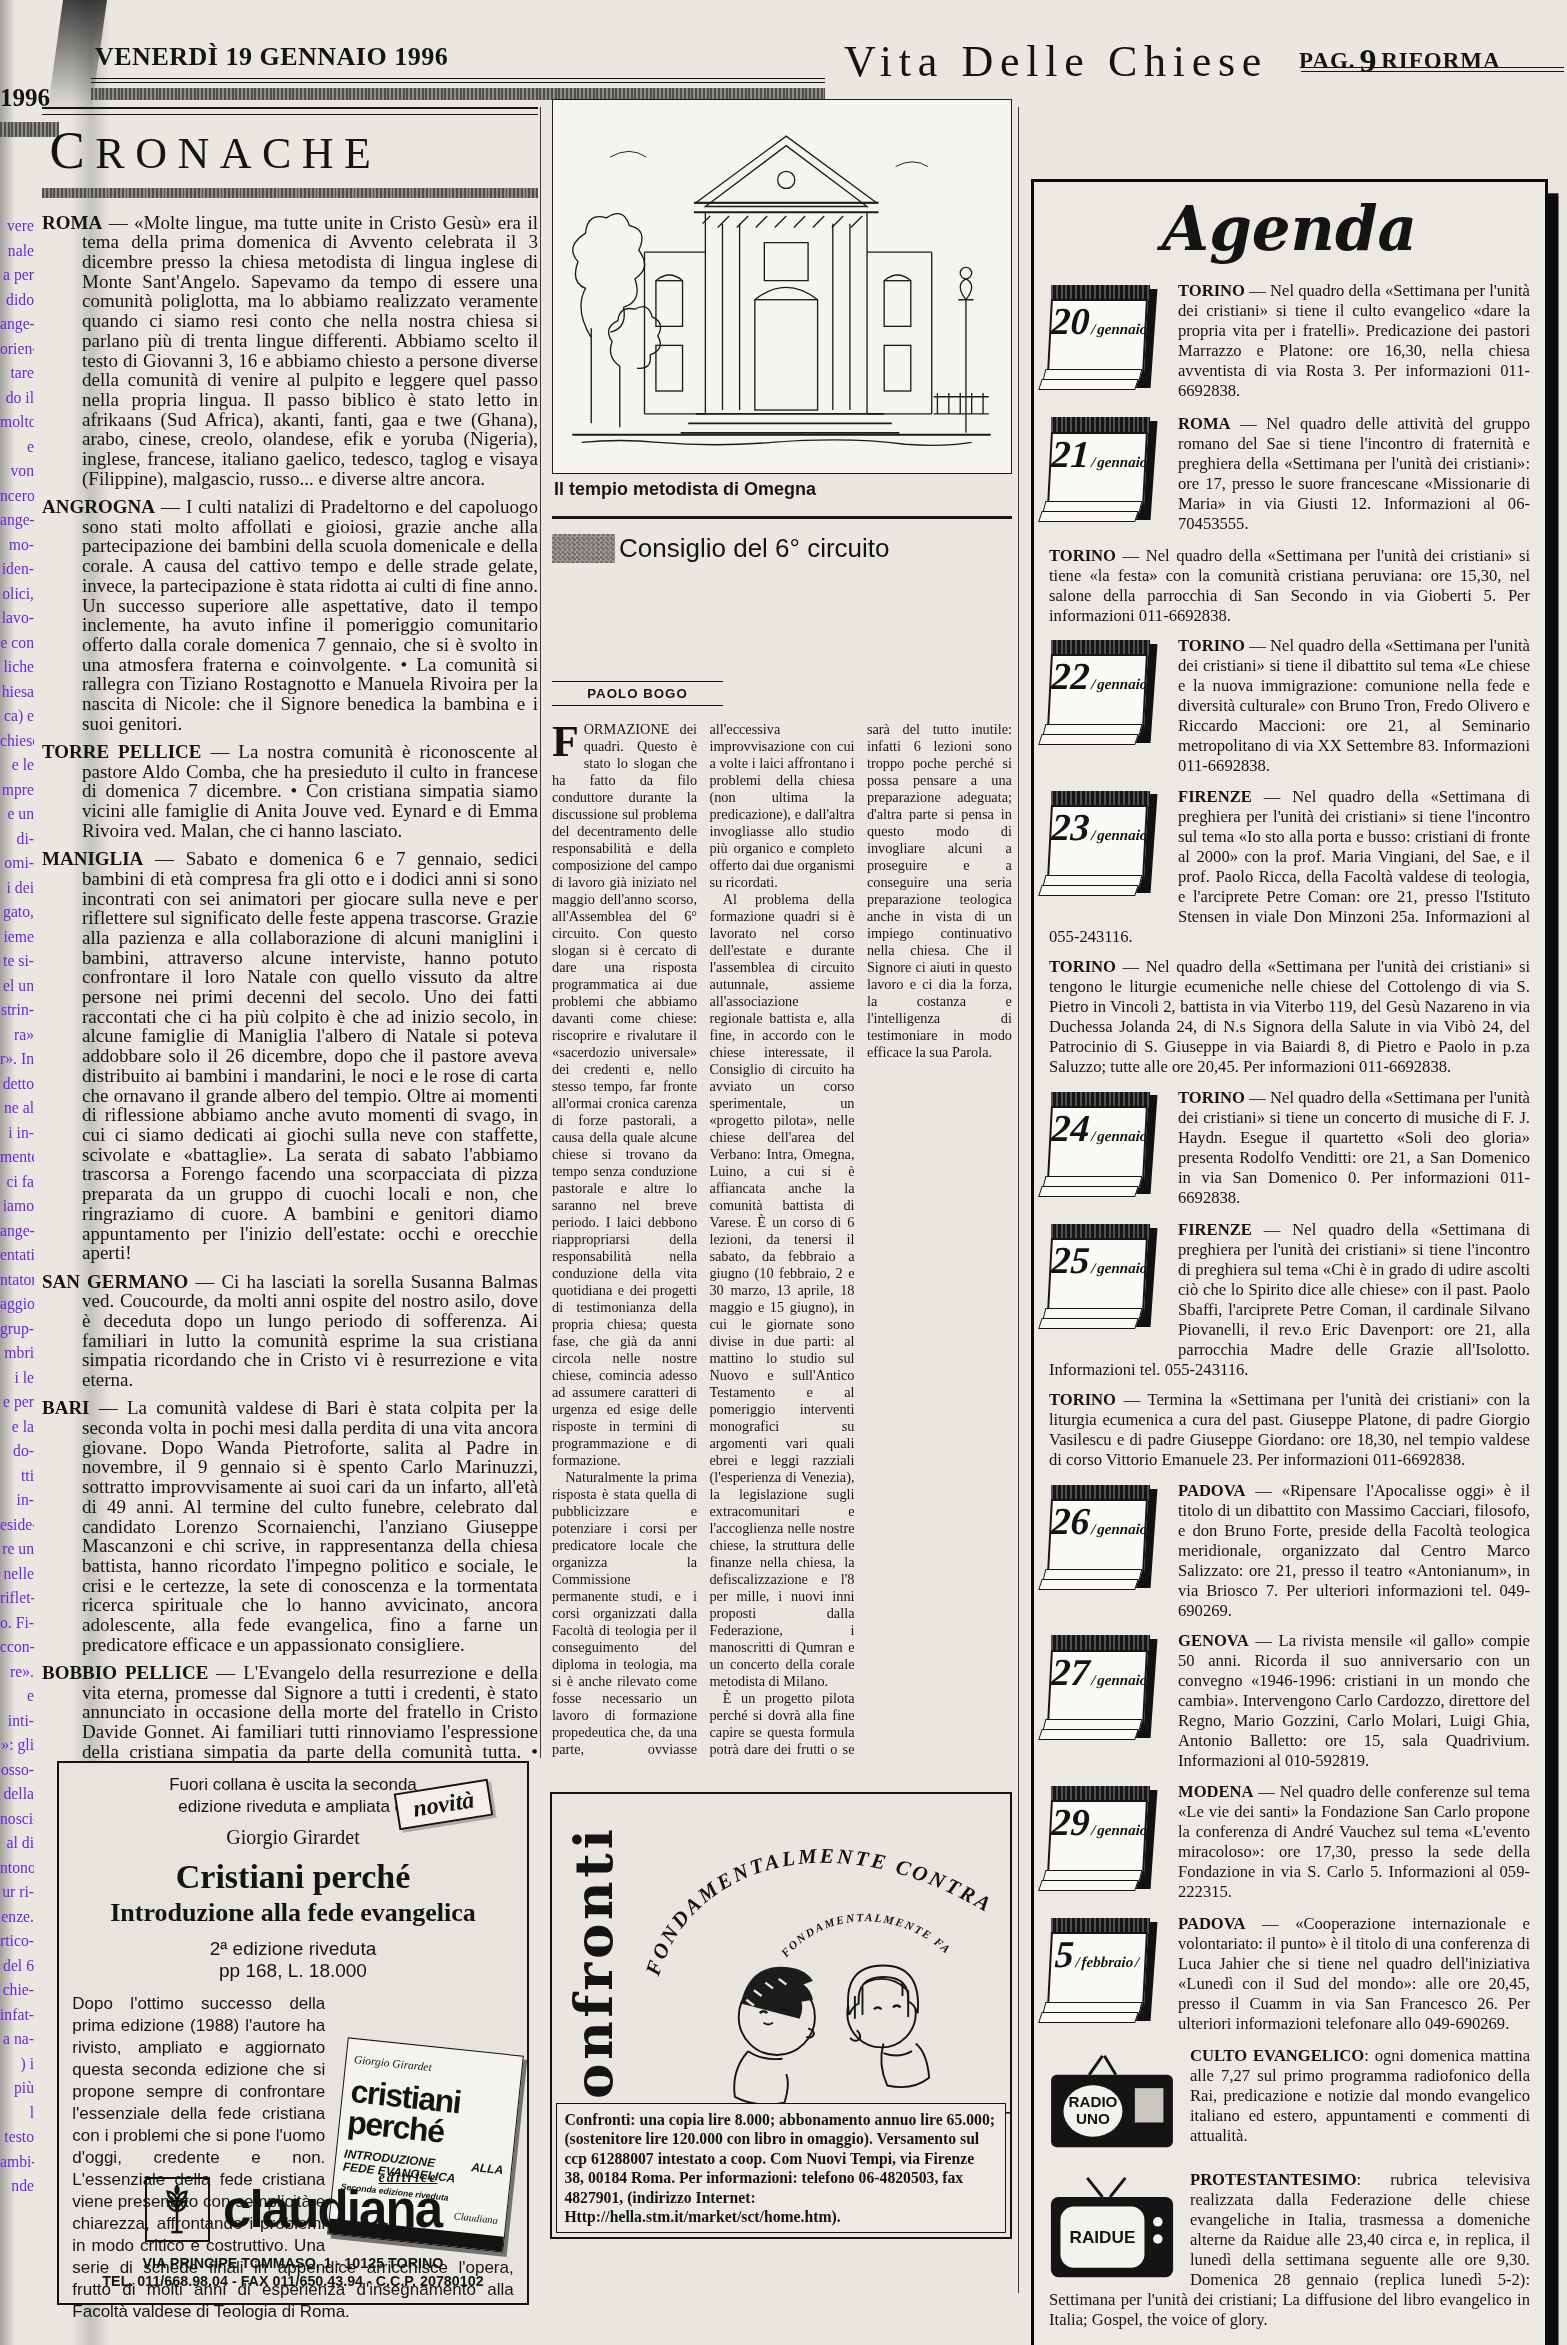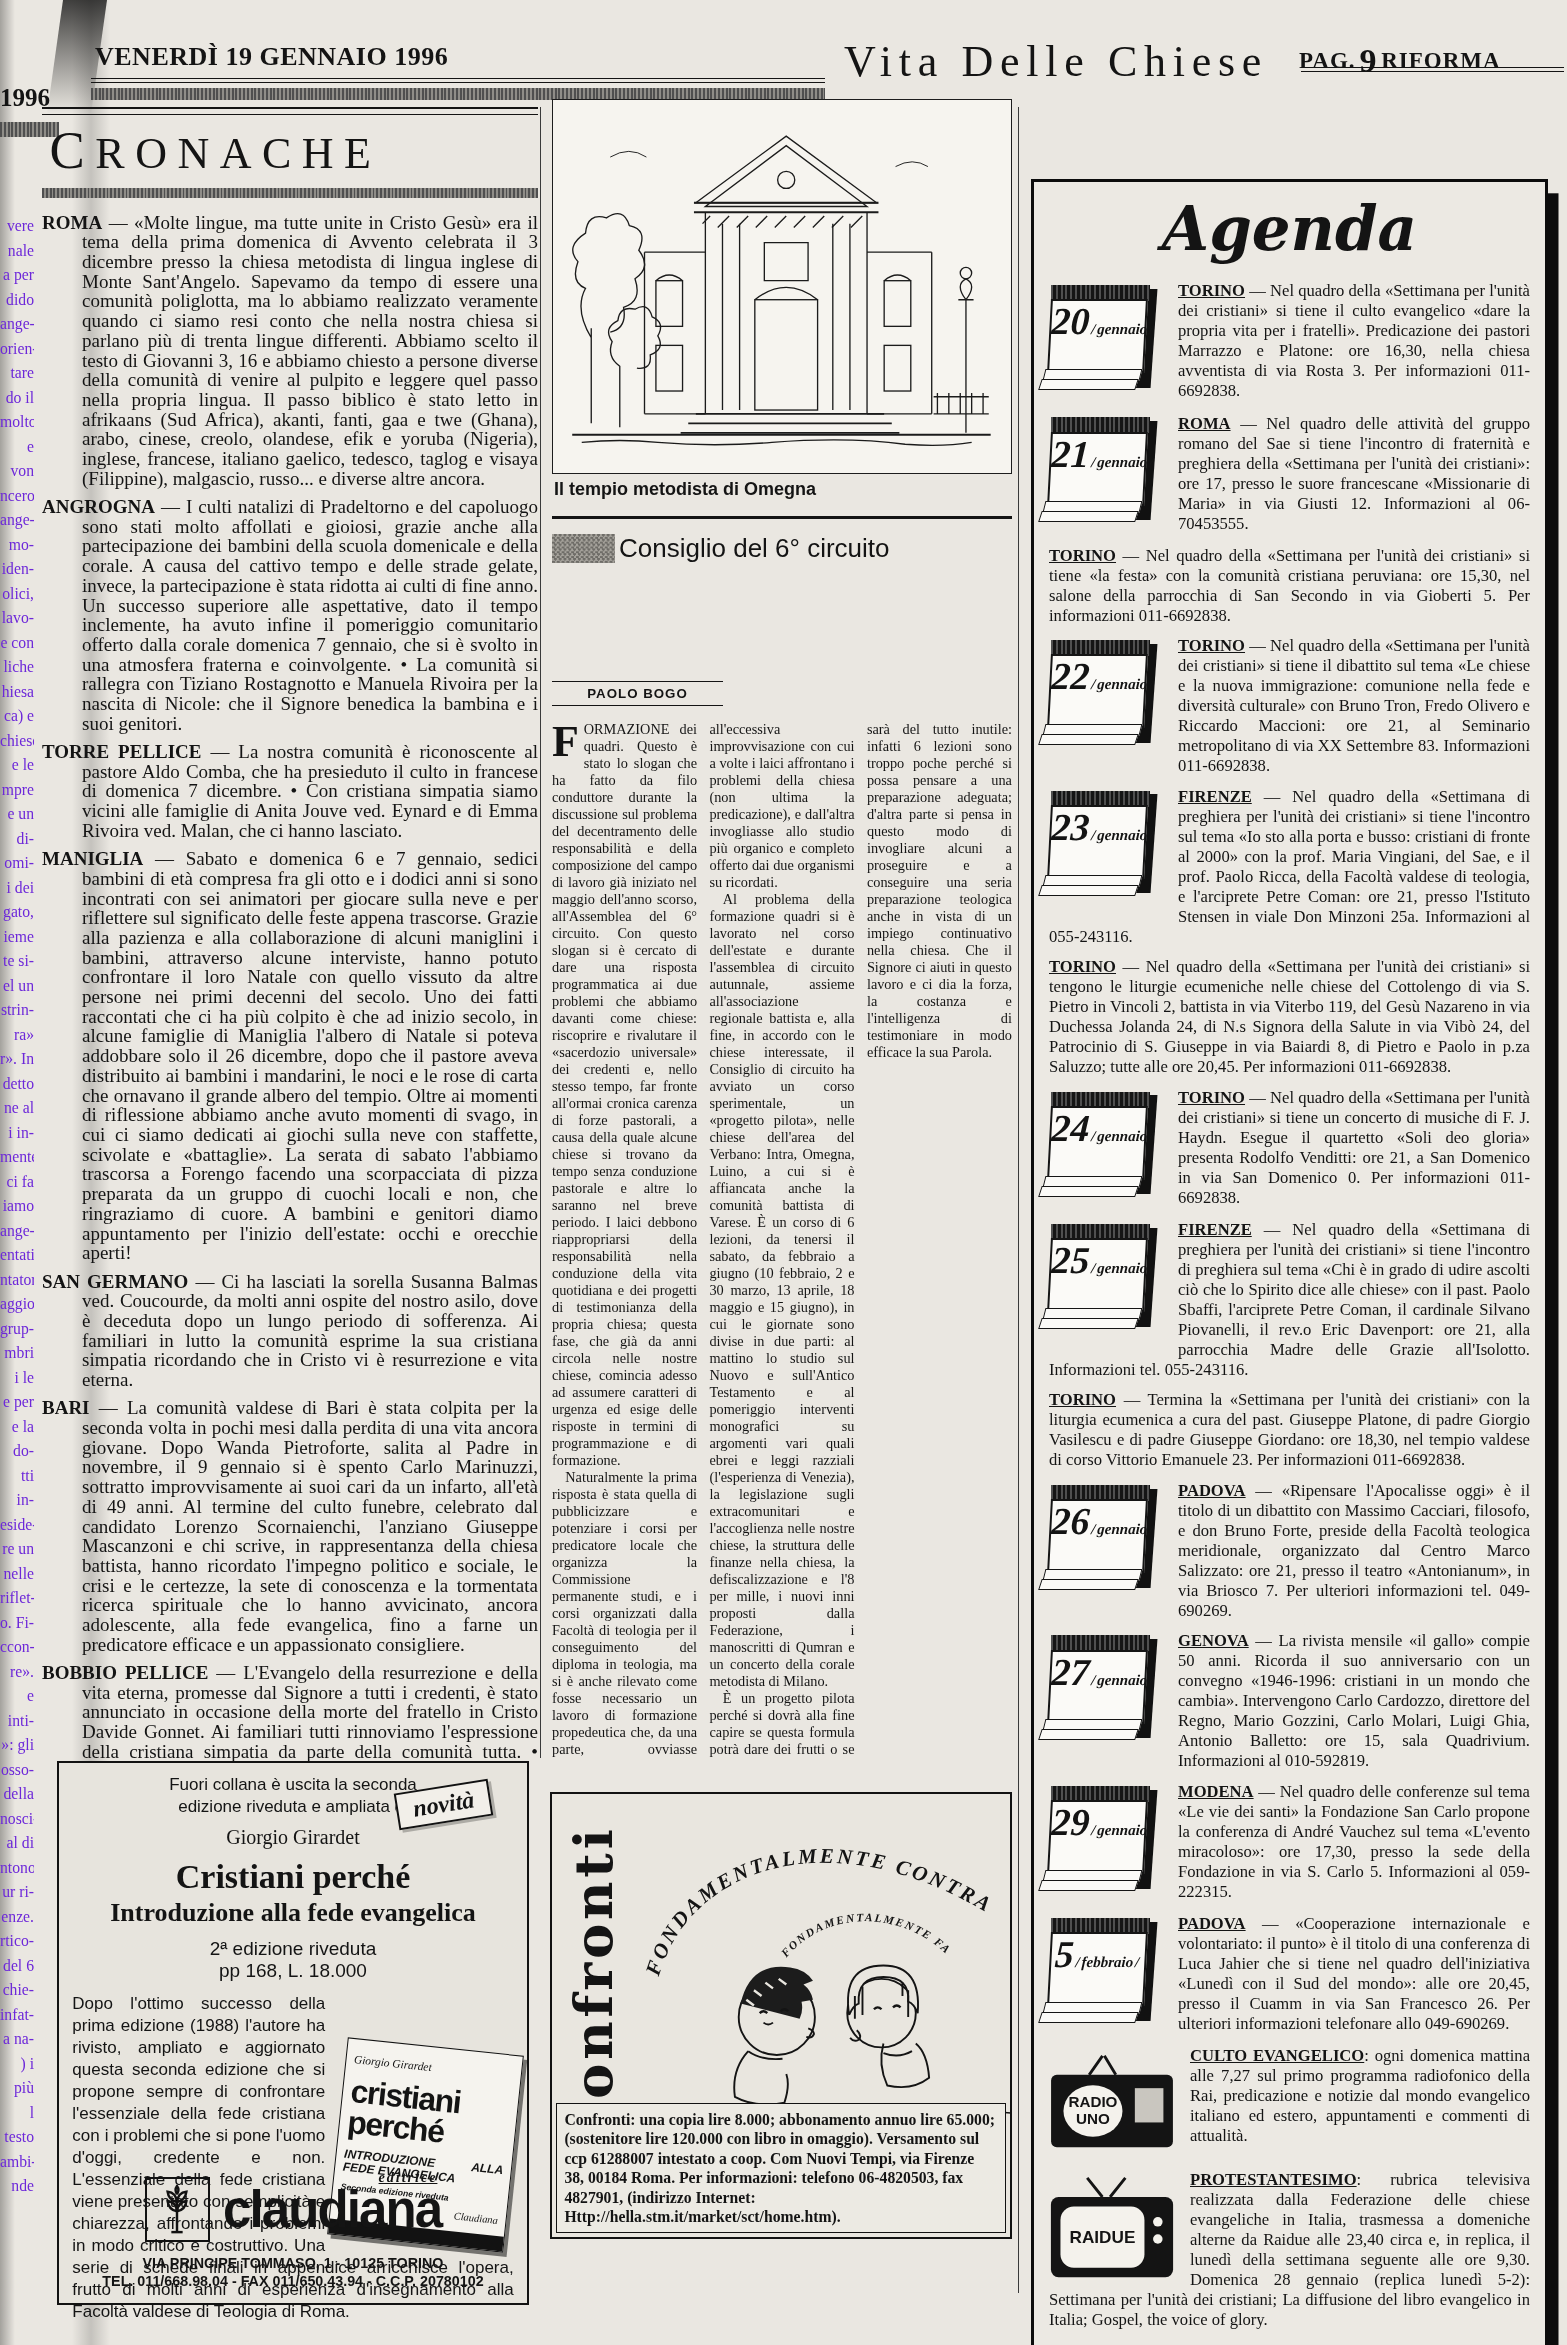--- a/index.html
+++ b/index.html
@@ -53,21 +53,21 @@
             font-size:14.3px;line-height:17px;text-align:justify;}
   .art-body p{margin:0;text-indent:13.3px;}
   .art-body p.first{text-indent:0;}
   .dropcap{float:left;font:bold 44px/38px "Liberation Serif",serif;padding:1.9px 4.8px 0 0;}
   
   .agenda{left:1031px;top:179px;width:481px;background:#ece9e3;border:3.8px solid #0c0c0c;
           box-shadow:12.4px 12.4px 0 -1.9px #0c0c0c;padding:5.7px 15px 17px 15px;}
   .agenda-title{text-align:center;font:bold italic 61px "DejaVu Serif",serif;margin:5.7px 0 17px 0;}
   .agenda-entry{font-size:16.6px;line-height:20px;text-align:justify;margin-bottom:10.5px;}
   .agenda-entry::after{content:"";display:block;clear:both;}
-  .agenda-city{font-weight:bold;text-decoration:underline;}
+  .agenda-city{font-weight:bold;}
   .agenda-notice{font-style:italic;font-size:17px;line-height:21px;text-align:justify;text-indent:21px;margin-top:15px;}
   
   .cal{float:left;width:114px;height:116px;margin:3.8px 15px 1.9px 0;position:relative;}
   .cal-shadow{position:absolute;left:9.5px;top:3.8px;width:95px;height:99px;background:#111;transform:skewX(-4deg);}
   .cal-top{position:absolute;left:1.9px;top:0;width:99px;height:16px;background:#151515;
            background-image:repeating-linear-gradient(90deg,rgba(255,255,255,.25) 0 1.9px,transparent 1.9px 4.8px);}
   .cal-page{position:absolute;left:0px;top:14.3px;width:93px;height:70px;background:#fbfaf7;border:2.9px solid #151515;
             transform:skewX(-3deg);text-align:center;}
   .cal-num{font:bold italic 38px/40px "Liberation Serif",serif;}
   .cal-month{font:bold italic 15px "Liberation Serif",serif;margin-top:-3.8px;}

